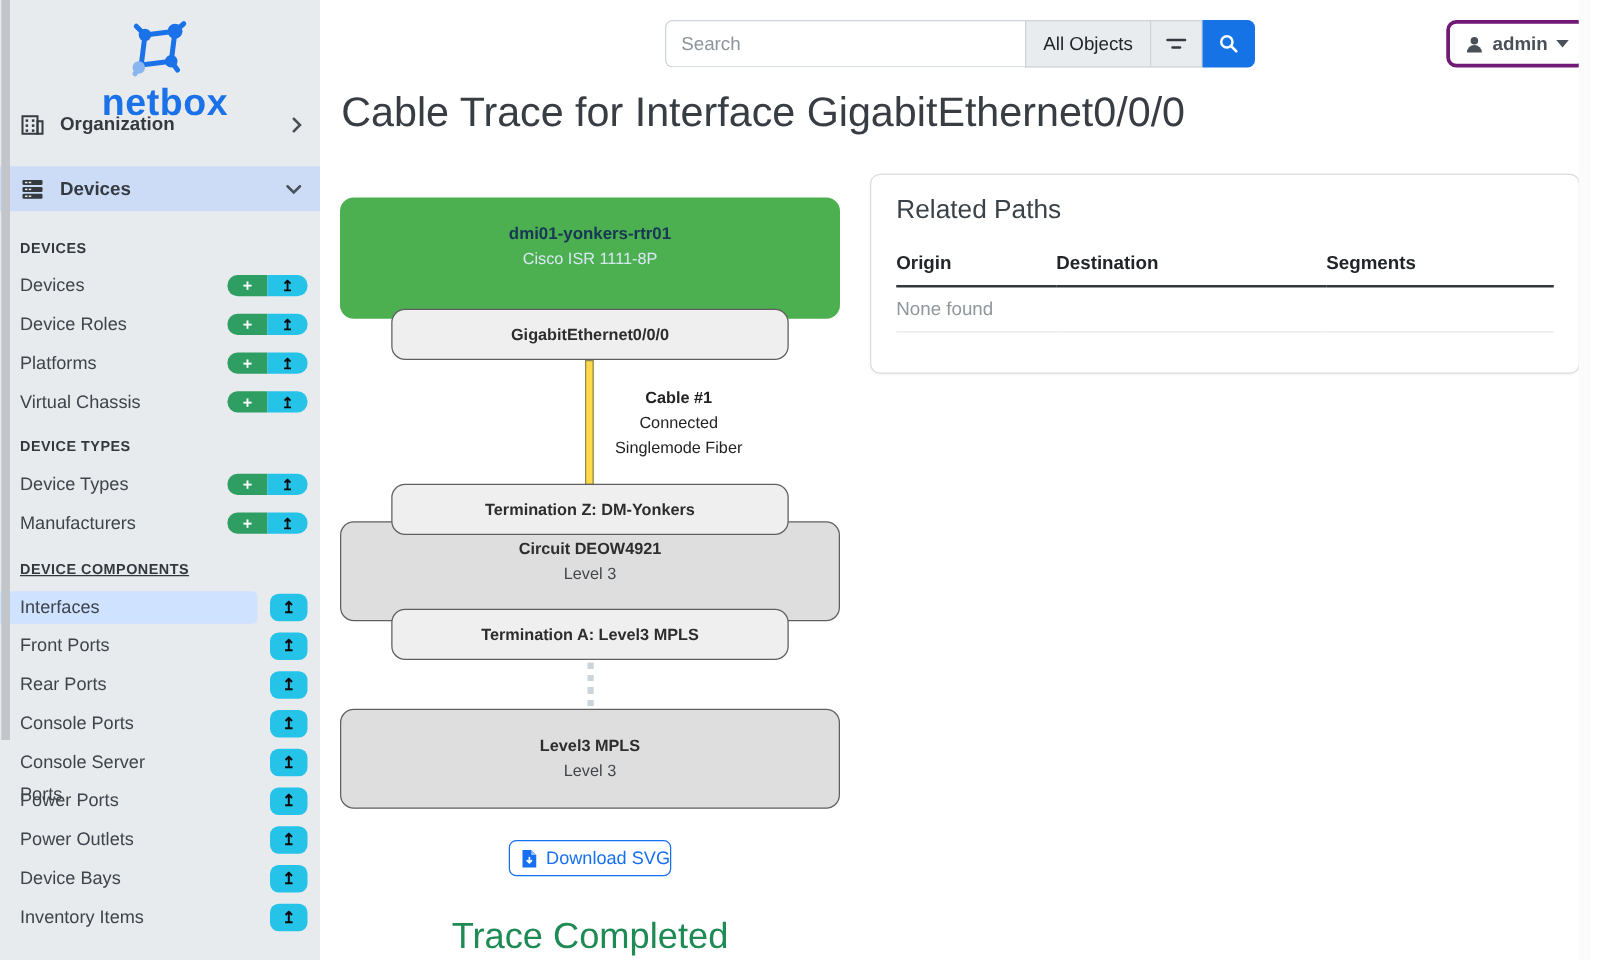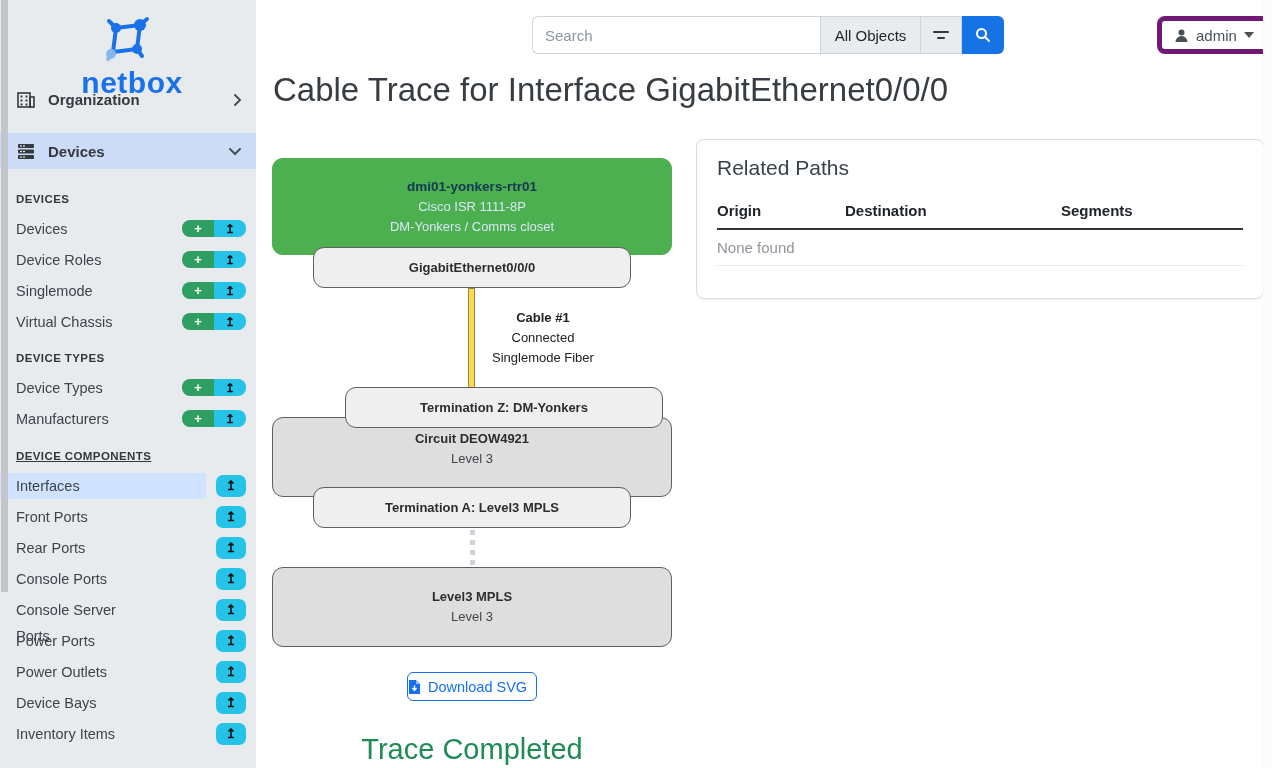--- a/index.html
+++ b/index.html
@@ -51,58 +51,58 @@
   .search-input::placeholder { color:#8d949c; }
   .scope-select { width:100px; height:38px; border:1px solid #ced4da; border-right:none;
     background:#e9ecef; display:flex; align-items:center; justify-content:center;
     font-size:15px; color:#212529; cursor:pointer; }
   .filter-btn { width:42px; height:38px; border:1px solid #ced4da; background:#e9ecef;
     display:flex; align-items:center; justify-content:center; cursor:pointer; }
   .search-btn { width:42px; height:38px; border:none; background:#1573e6;
     border-radius:0 6px 6px 0; display:flex; align-items:center; justify-content:center; cursor:pointer; }
 
   .user-btn { position:absolute; left:901px; top:16px; height:38px; padding:0 12px;
-    background:#fff; border:5px solid #701a75; border-radius:8px; display:flex;
-    align-items:center; gap:7px; font-size:15px; color:#495057; cursor:pointer; }
+    background:#fff; border:3px solid #701a75; border-radius:8px; display:flex;
+    align-items:center; gap:7px; font-size:15px; color:#495057; cursor:pointer;font-weight:bold; }
   .caret-down { width:0; height:0; border-left:5px solid transparent;
     border-right:5px solid transparent; border-top:6px solid #495057; }
 
   .page-title { position:absolute; left:17px; top:71px; font-size:33px; font-weight:400;
     color:#373d42; }
 
   
   .box { position:absolute; text-align:center; border-radius:11px; }
   .device-box { left:16px; top:158px; width:400px; height:97px; background:#4caf50;
     padding-top:19px; }
   .device-name { font-size:13.5px; font-weight:bold; color:#173753; line-height:20px; cursor:pointer; }
   .device-sub { font-size:13px; color:#d9e7f6; line-height:20px; cursor:pointer; }
   .term-box { background:#efefef; border:1px solid #5f5f5f; height:41px; left:57px;
     width:318px; display:flex; align-items:center; justify-content:center;
     font-size:13px; font-weight:bold; color:#2d2d2d; z-index:3; }
   .iface-box { top:247px; }
-  .termz-box { top:387px;margin-left:32px; }
+  .termz-box { top:387px; }
   .terma-box { top:487px; }
   .wide-box { background:#dedede; border:1px solid #5f5f5f; left:16px; width:400px;
     height:80px; z-index:1; padding-top:11px; }
   .circuit-box { top:417px; }
   .farend-box { top:567px; padding-top:19px; }
   .wide-title { font-size:13px; font-weight:bold; color:#2d2d2d; line-height:20px; cursor:pointer; }
   .wide-sub { font-size:13px; color:#40464c; line-height:20px; cursor:pointer; }
 
   .cable-line { position:absolute; left:212px; top:288px; width:7px; height:100px;
     background:#ffd94a; border:1px solid #8a8a50; }
   .cable-text { position:absolute; left:236px; top:308px; font-size:13px; color:#222;
     line-height:20px; text-align:center; }
   .cable-text .b { font-weight:bold; }
   .dotted-line { position:absolute; left:214px; top:530px; width:5px; height:37px;
     background:repeating-linear-gradient(to bottom,#ccd4dc 0 5px,transparent 5px 10px); }
 
   .download-btn { position:absolute; left:151px; top:672px; width:130px; height:29px;
     background:#fff; border:1px solid #176ff2; border-radius:6px; color:#176ff2;
-    font-size:14.5px; display:flex; align-items:center; justify-content:flex-start; gap:7px;
+    font-size:14.5px; display:flex; align-items:center; justify-content:flex-end; gap:7px;
     cursor:pointer; font-family:"Liberation Sans", sans-serif; }
   .trace-status { position:absolute; left:16px; top:733px; width:400px; text-align:center;
     font-size:29px; color:#1e8a54; }
 
   
   .card { position:absolute; left:440px; top:139px; width:568px; height:160px;
     background:#fff; border:1px solid #d9dce0; border-radius:8px;
     box-shadow:0 1px 2px rgba(0,0,0,.05); padding:16px 20px; }
   .card-title { font-size:21px; color:#394248; font-weight:400; }
   .rp-table { width:100%; border-collapse:collapse; margin-top:14px; }
@@ -211,21 +211,21 @@
     <span class="btn-group">
       <button class="mini-btn add">
           <span>+</span>
         </button>
       <button class="mini-btn imp">
           <span>↥</span>
         </button>
     </span>
   </div>
   <div class="nav-row">
-    <span class="nav-row-label">Singlemode</span>
+    <span class="nav-row-label">Platforms</span>
     <span class="btn-group">
       <button class="mini-btn add">
           <span>+</span>
         </button>
       <button class="mini-btn imp">
           <span>↥</span>
         </button>
     </span>
   </div>
   <div class="nav-row">
@@ -362,21 +362,20 @@
     </svg>
     <span>admin</span>
     <span class="caret-down"></span>
   </button>
 
   <h1 class="page-title">Cable Trace for Interface GigabitEthernet0/0/0</h1>
 
   <div class="box device-box">
     <div class="device-name">dmi01-yonkers-rtr01</div>
     <div class="device-sub">Cisco ISR 1111-8P</div>
-    <div class="device-sub">DM-Yonkers / Comms closet</div>
   </div>
 
   <div class="box term-box iface-box">
     <span>GigabitEthernet0/0/0</span>
   </div>
 
   <div class="cable-line"></div>
   <div class="cable-text">
     <div class="b">Cable #1</div>
     <div>Connected</div>

